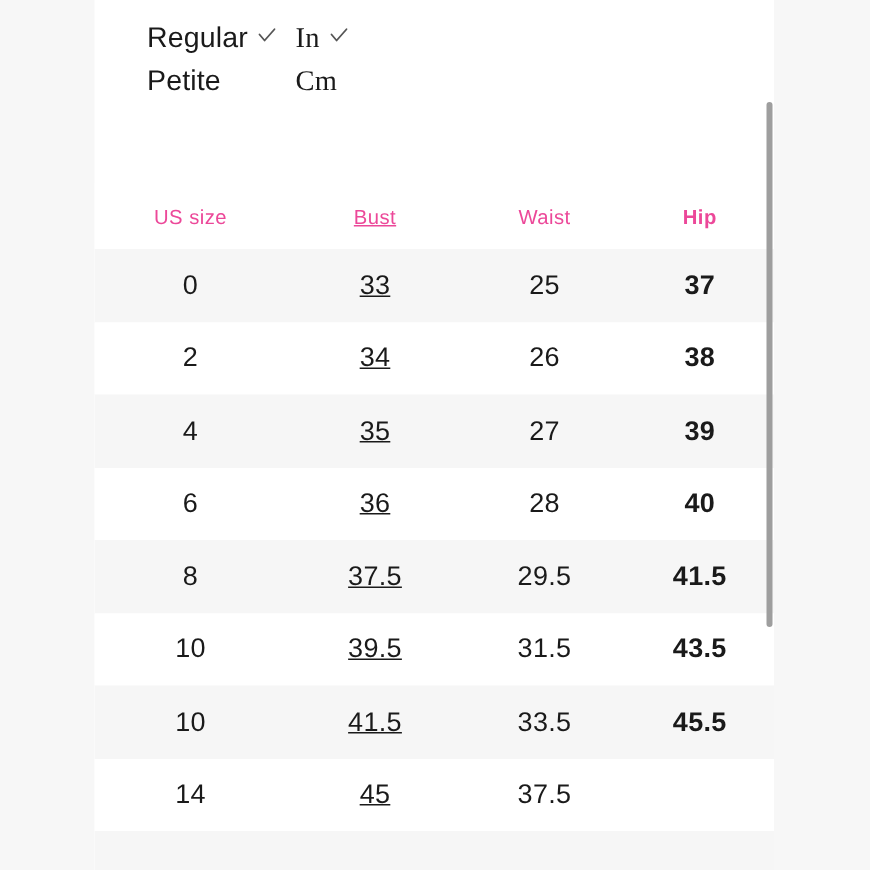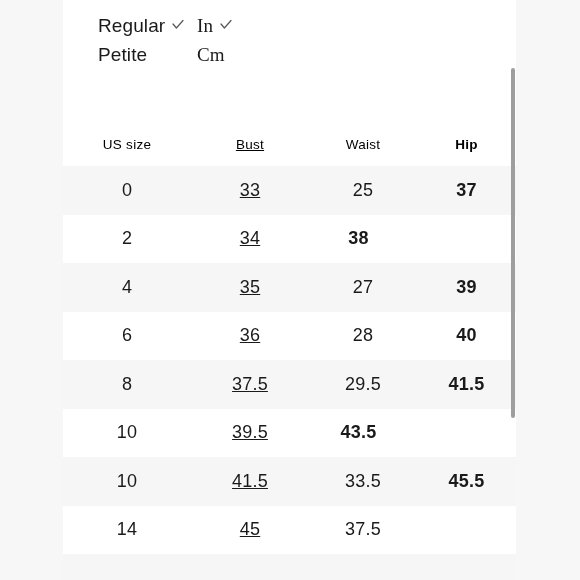--- a/index.html
+++ b/index.html
@@ -104,21 +104,21 @@
 
   .cell {
     text-align: center;
     font-size: 18px;
     color: #1a1a1a;
     letter-spacing: 0.2px;
   }
   .th {
     text-align: center;
     font-size: 13.5px;
-    color: #000000;
+    color: #ec4899;
     letter-spacing: 0.3px;
   }
   .c-size  { width: 128px; }
   .c-bust  { width: 118px; text-decoration: underline; }
   .c-waist { width: 108px; }
   .c-hip   { width: 99px; font-weight: bold; }
 
   
   .scrollbar-track {
     position: absolute;
@@ -189,20 +189,21 @@
       <div id="table-body">
           <div class="row shaded">
             <div class="cell c-size">0</div>
             <div class="cell c-bust">33</div>
             <div class="cell c-waist">25</div>
             <div class="cell c-hip">37</div>
           </div>
           <div class="row plain">
             <div class="cell c-size">2</div>
             <div class="cell c-bust">34</div>
+            <div class="cell c-waist">26</div>
             <div class="cell c-hip">38</div>
           </div>
           <div class="row shaded">
             <div class="cell c-size">4</div>
             <div class="cell c-bust">35</div>
             <div class="cell c-waist">27</div>
             <div class="cell c-hip">39</div>
           </div>
           <div class="row plain">
             <div class="cell c-size">6</div>
@@ -212,20 +213,21 @@
           </div>
           <div class="row shaded">
             <div class="cell c-size">8</div>
             <div class="cell c-bust">37.5</div>
             <div class="cell c-waist">29.5</div>
             <div class="cell c-hip">41.5</div>
           </div>
           <div class="row plain">
             <div class="cell c-size">10</div>
             <div class="cell c-bust">39.5</div>
+            <div class="cell c-waist">31.5</div>
             <div class="cell c-hip">43.5</div>
           </div>
           <div class="row shaded">
             <div class="cell c-size">10</div>
             <div class="cell c-bust">41.5</div>
             <div class="cell c-waist">33.5</div>
             <div class="cell c-hip">45.5</div>
           </div>
           <div class="row plain">
             <div class="cell c-size">14</div>

